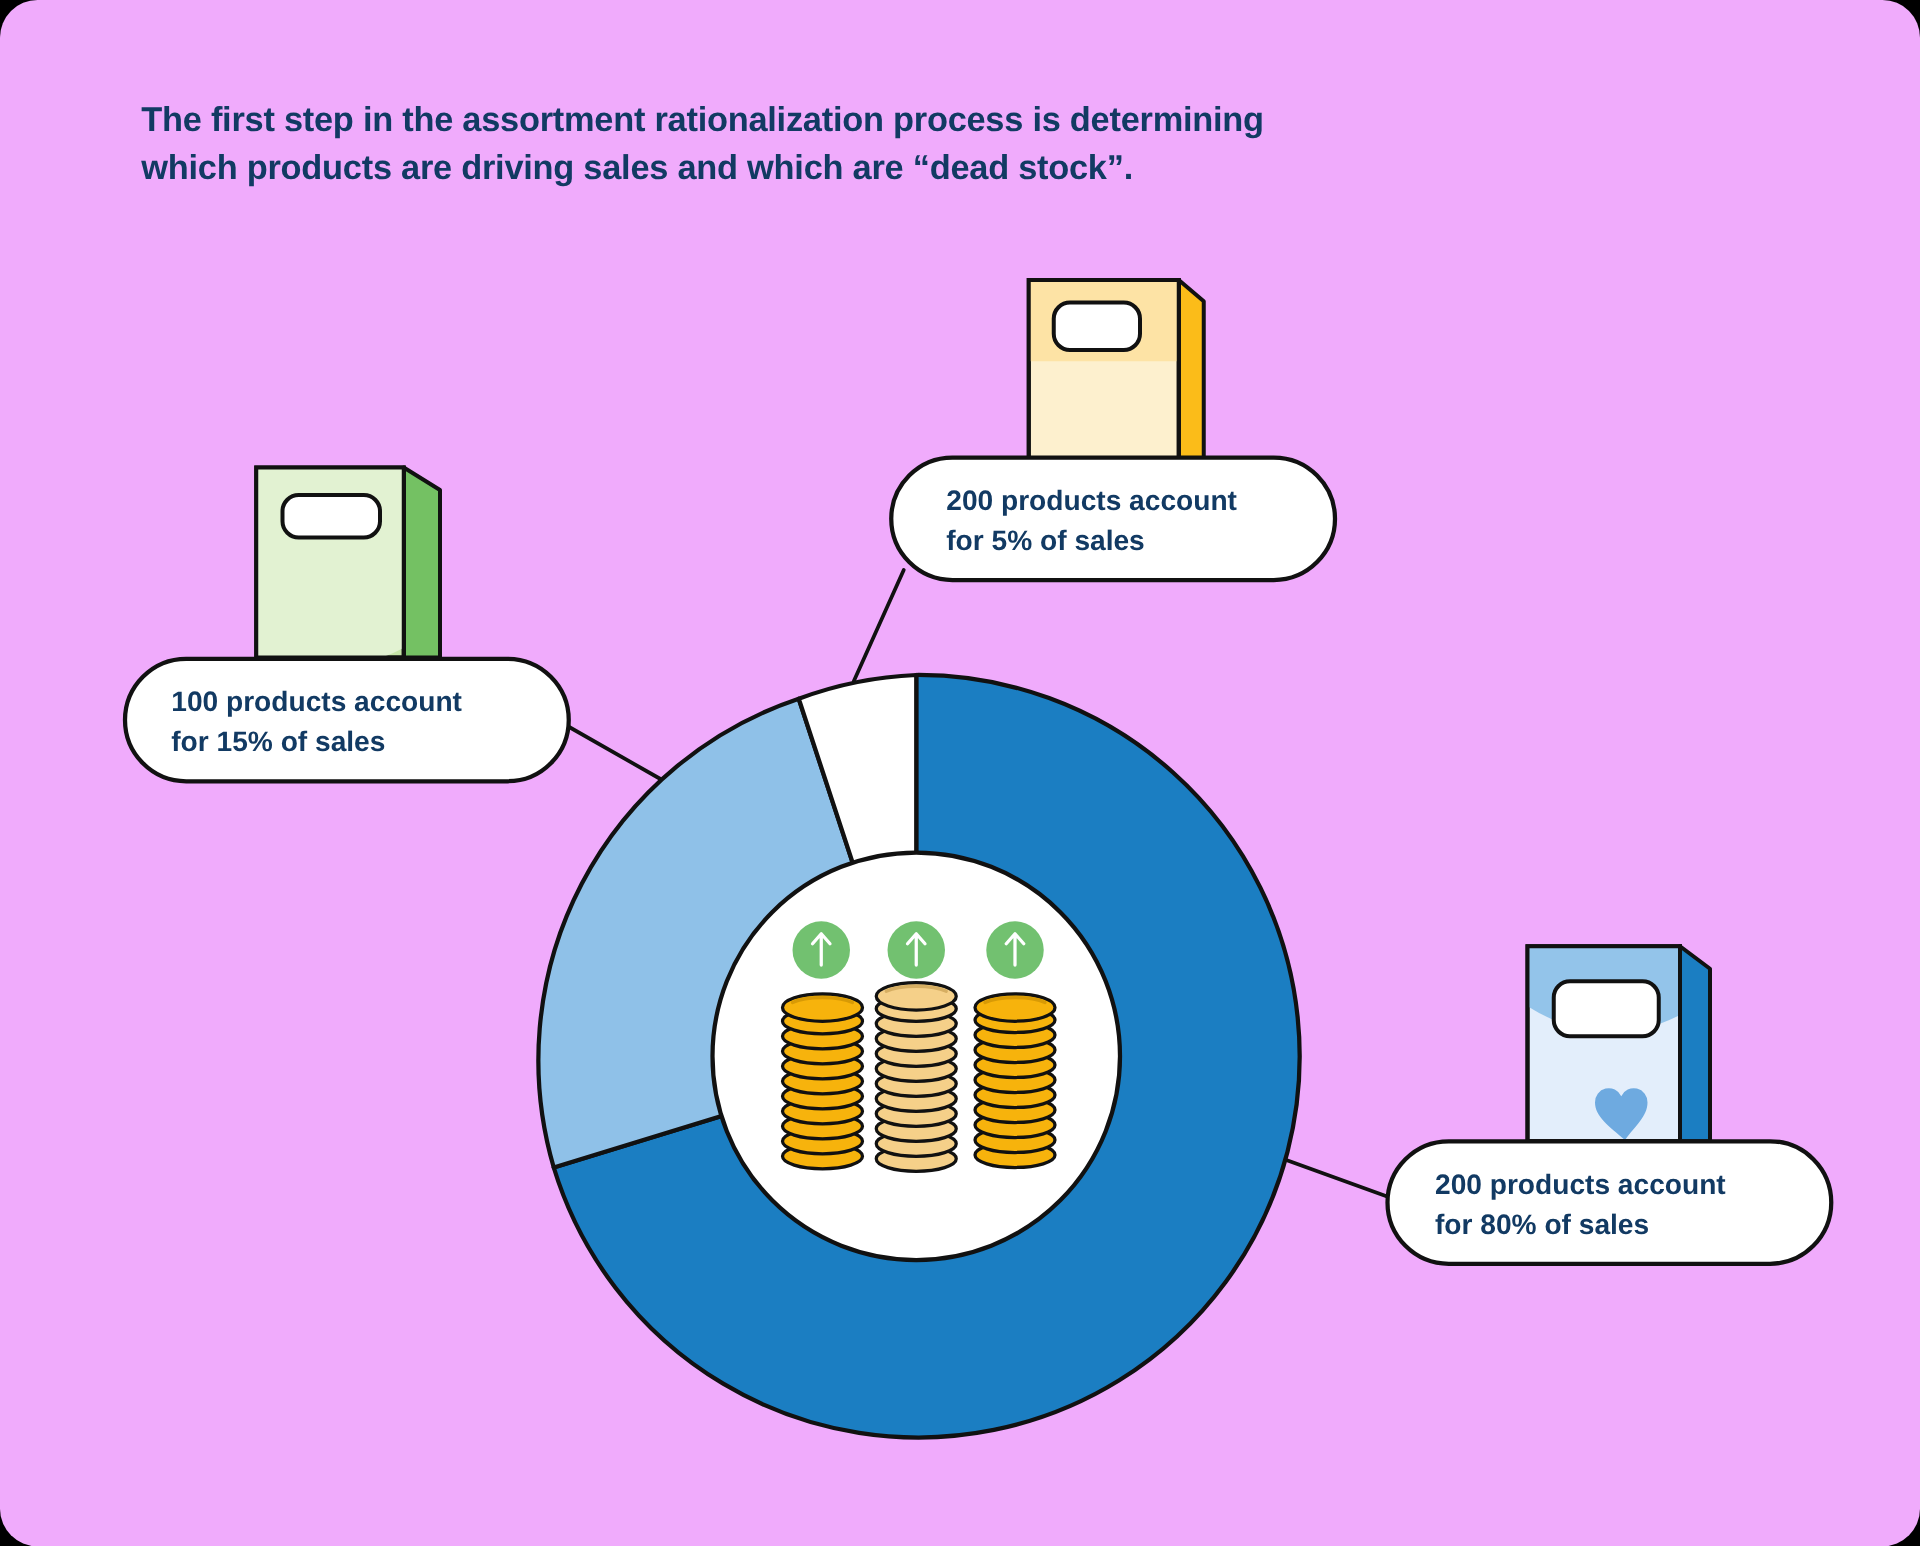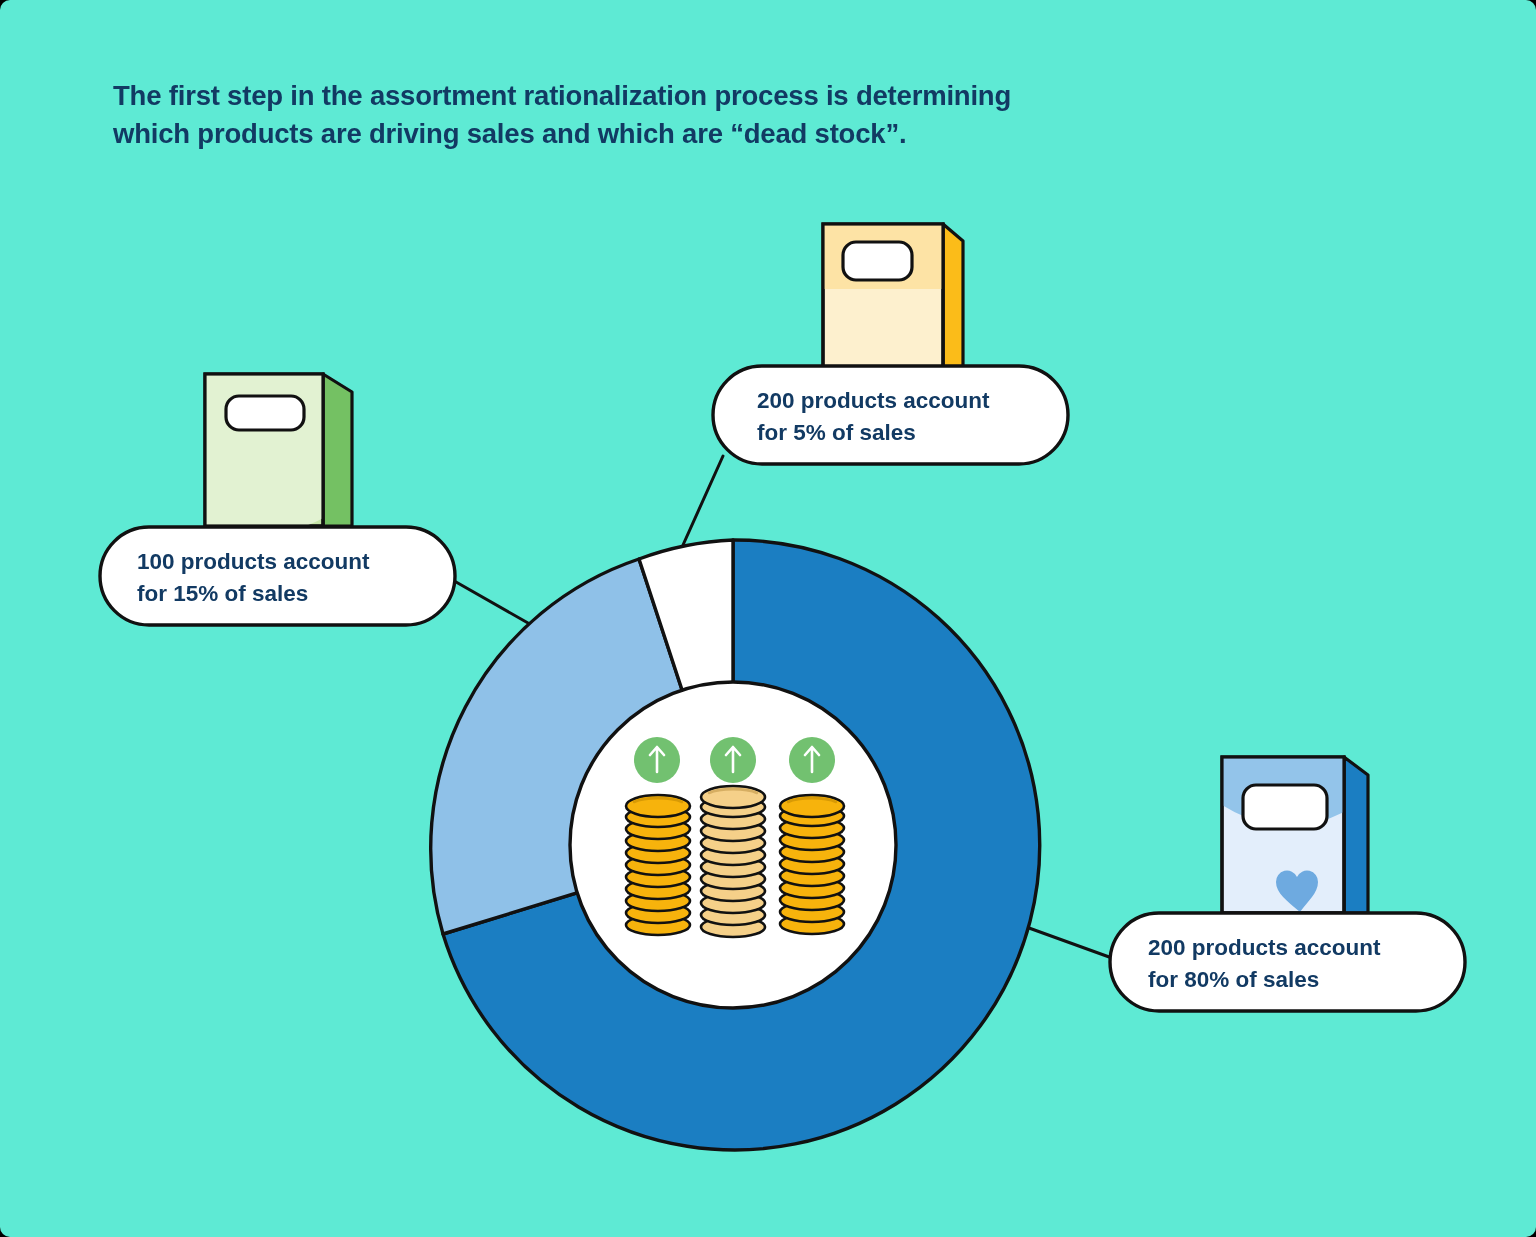--- a/index.html
+++ b/index.html
@@ -1,19 +1,19 @@
 <!DOCTYPE html>
 <html><head>
 <meta charset="utf-8">
 <style>
   html,body{margin:0;padding:0;background:#000;}
   body{width:1536px;height:1237px;overflow:hidden;
        font-family:"Liberation Sans",sans-serif;}
   #stage{position:relative;width:1536px;height:1237px;}
-  #canvas{position:absolute;inset:0;border-radius:10px;background:#5eead4;overflow:hidden;}
+  #canvas{position:absolute;inset:0;border-radius:30px;background:#f0abfc;overflow:hidden;}
   svg.layer{position:absolute;left:0;top:0;width:1536px;height:1237px;display:block;}
   .headline{
     position:absolute;left:113px;top:77px;width:1010px;
     font-size:27.5px;font-weight:bold;line-height:1.37;
     color:#123a63;letter-spacing:-0.2px;white-space:pre-line;
   }
   .pill-text{
     font-size:22.5px;font-weight:bold;line-height:1.35;
     fill:#123a63;
   }

